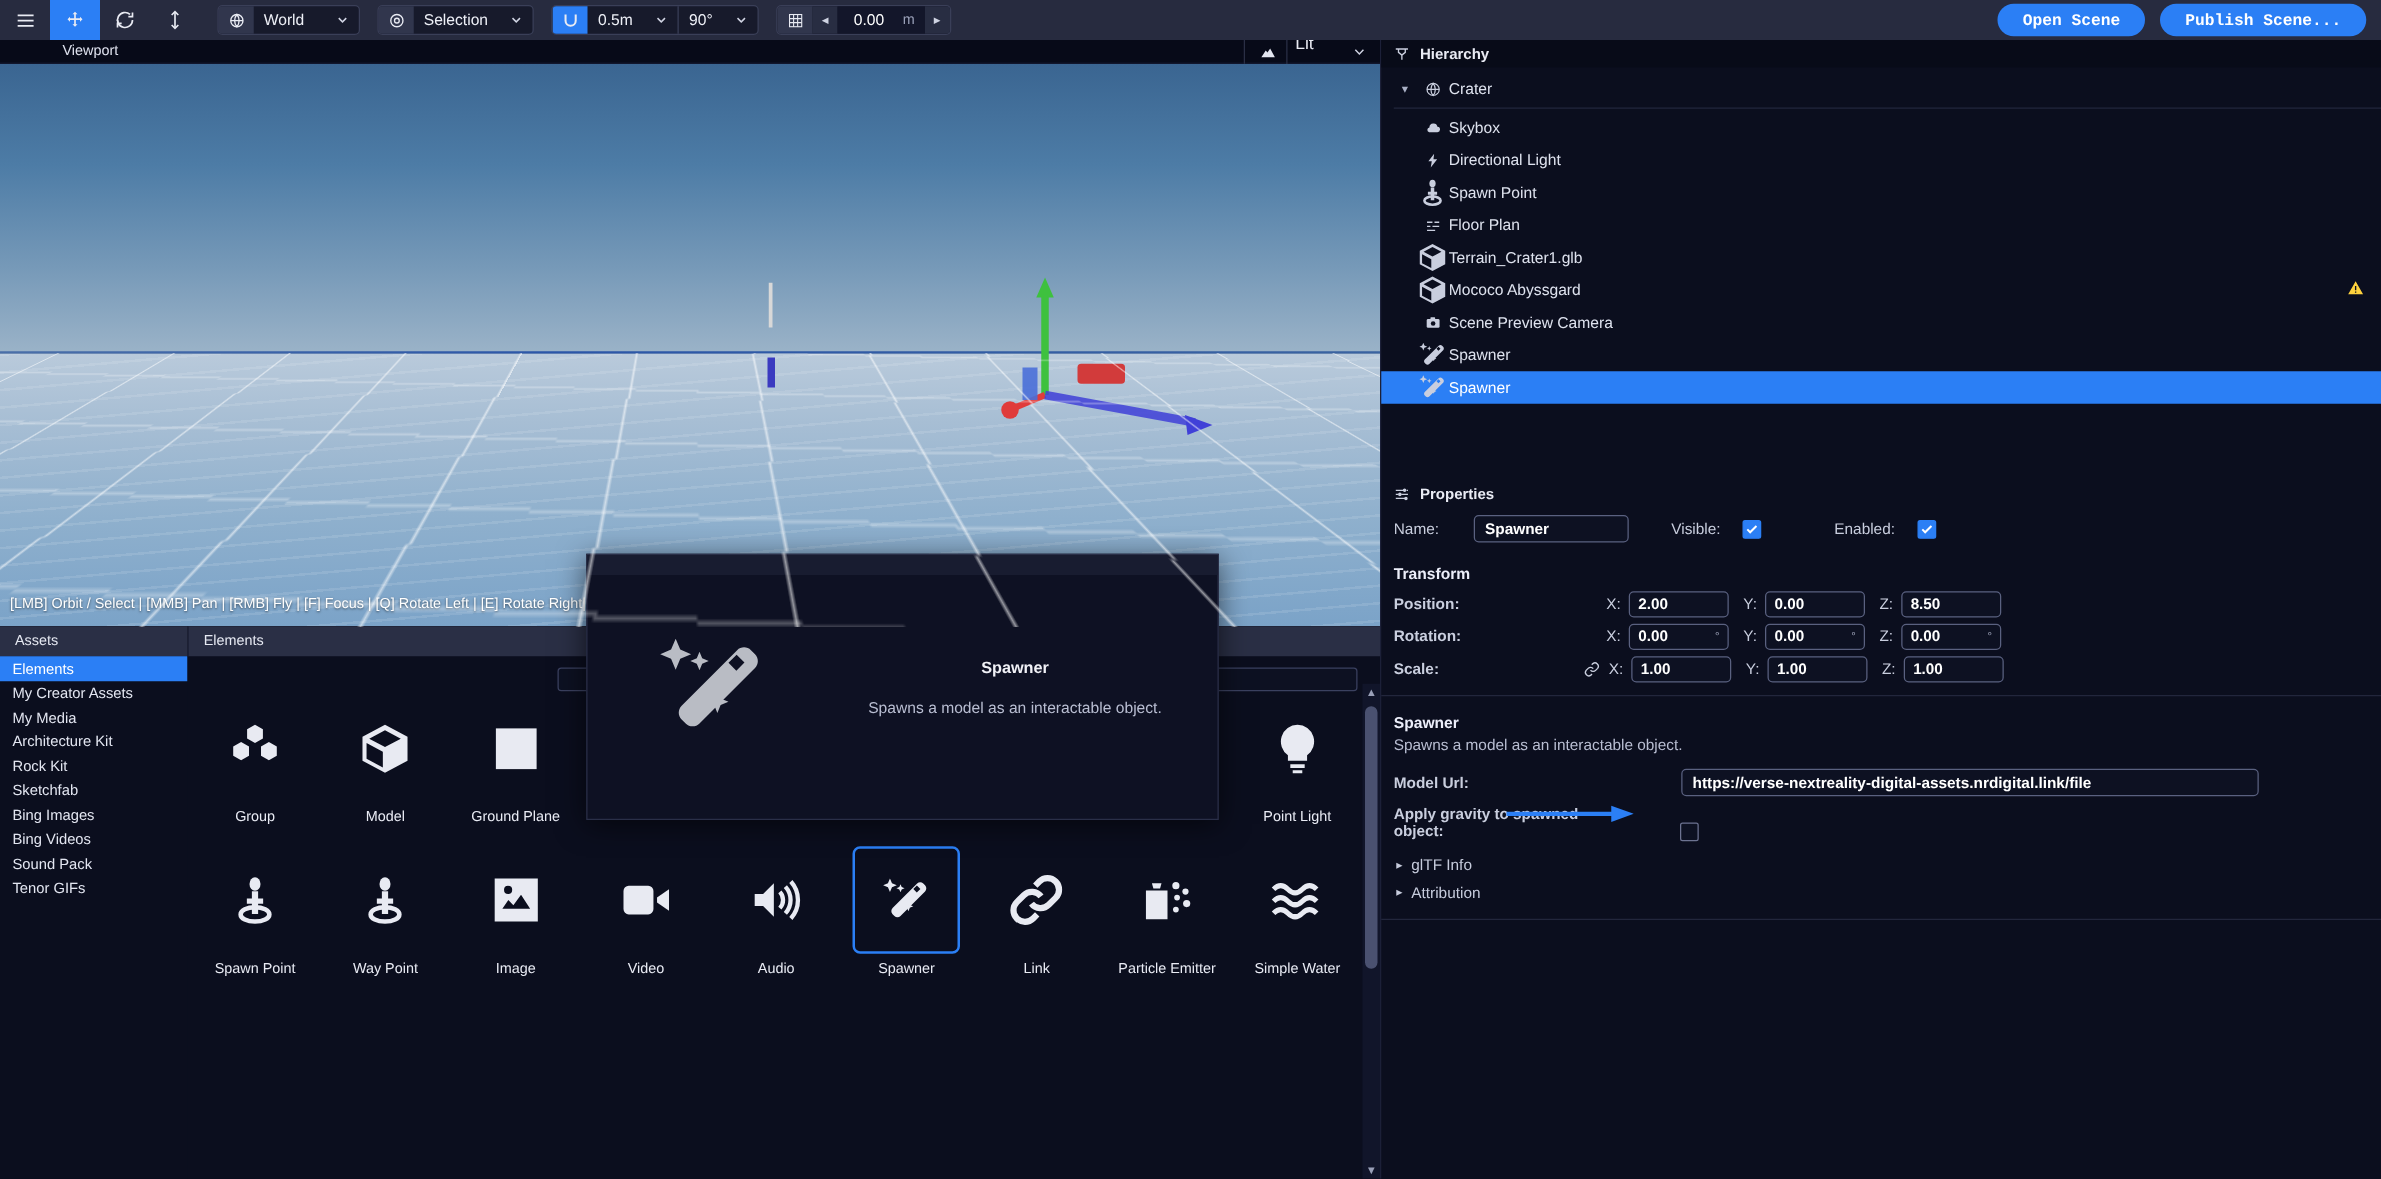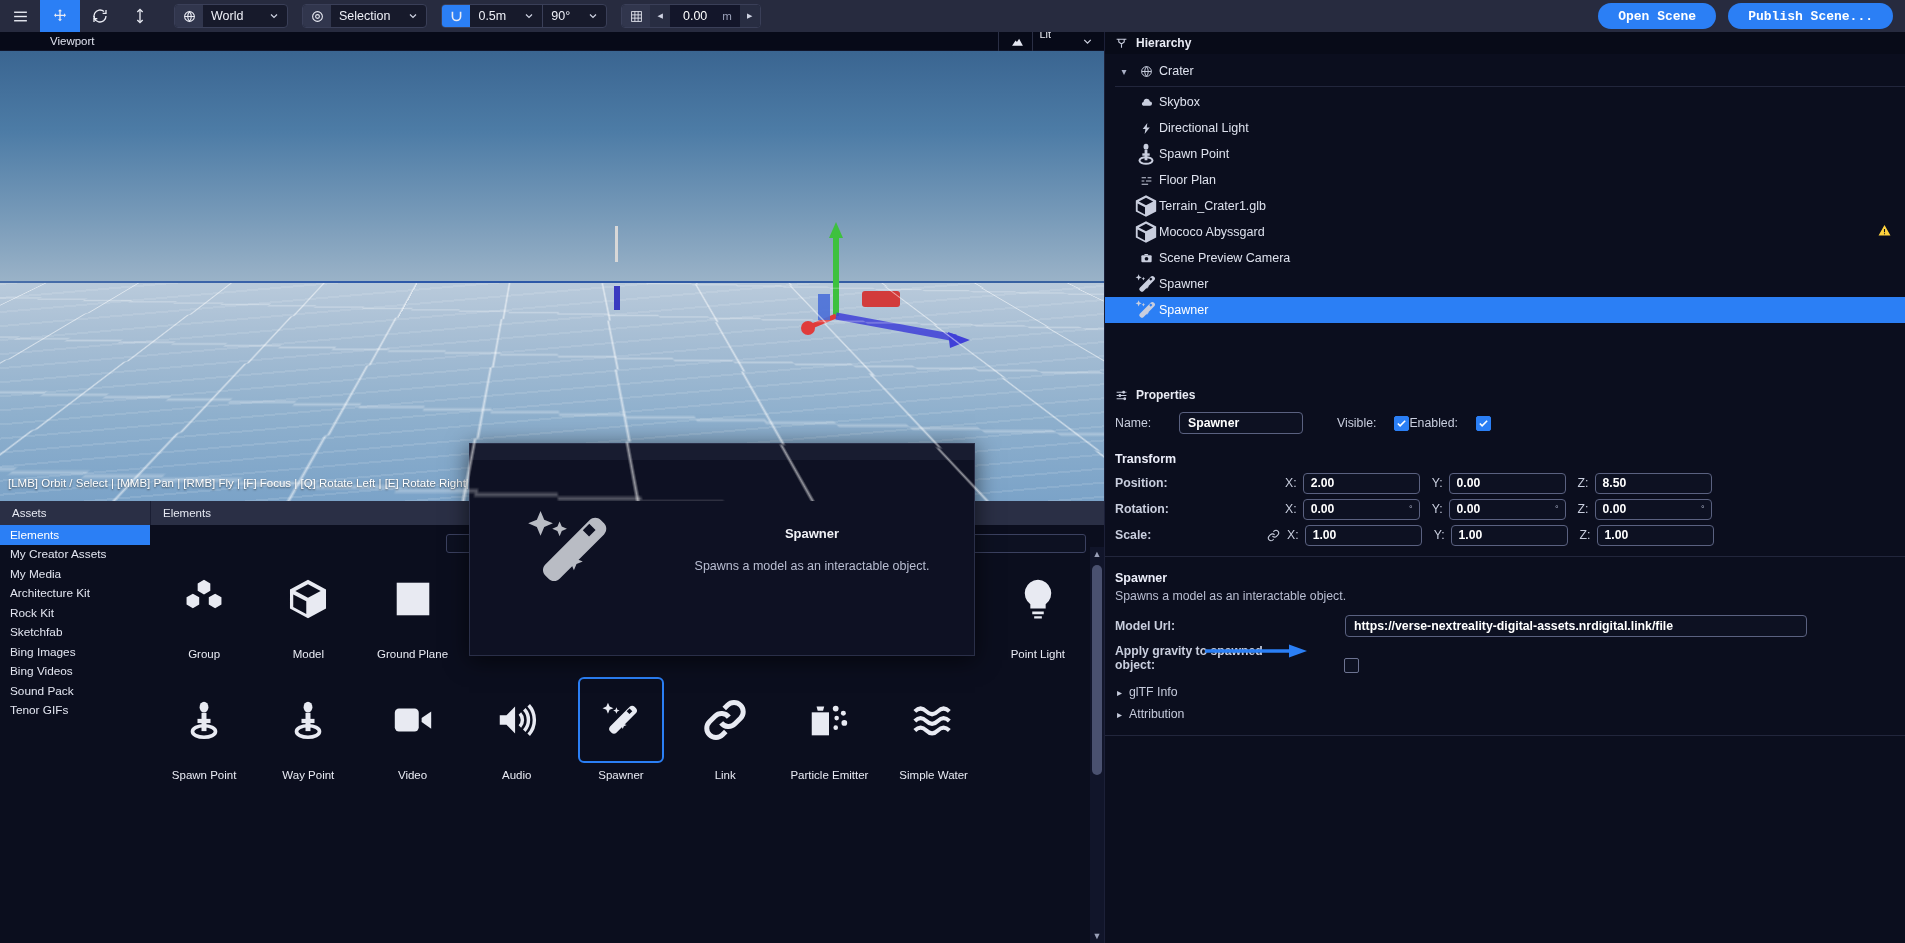--- a/index.html
+++ b/index.html
@@ -70,21 +70,21 @@
     background: #070a18; display: flex; align-items: center;
     border-bottom: 1px solid #10142a;
     padding-left: 40px;
   }
   .vp-title { font-size: 11.5px; color: #dfe2ee; padding-left: 10px; }
   .vp-shading {
     margin-left: auto; display: flex; align-items: center; height: 19px;
     border-left: 1px solid #2a2f45; padding-left: 6px;
   }
   .vp-shading .s-icon { color: #e3e6f0; display: flex; align-items: center; padding: 0 6px; }
-  .vp-shading .s-label { font-size: 11px; color: #e8eaf2; padding: 0 30px 0 6px;
+  .vp-shading .s-label { font-size: 14px; color: #e8eaf2; padding: 0 30px 0 6px;
      border-left: 1px solid #2a2f45; margin-left: 2px; height: 32px; line-height: 19px; }
   .vp-shading .s-caret { color: #cfd3e2; padding-right: 10px; display: flex; align-items: center; }
 
   
   .viewport {
     position: absolute; left: 0; top: 51px; width: 1104px; height: 450px;
     overflow: hidden;
   }
   .sky {
     position: absolute; left: 0; top: 0; width: 100%; height: 232px;
@@ -228,21 +228,21 @@
     background: #0d1122; display: flex; align-items: center; justify-content: center;
     cursor: pointer;
   }
   .checkbox.checked { background: #2b7ff5; border-color: #2b7ff5; }
   .section-title { font-size: 12.5px; font-weight: bold; color: #eceefa; padding: 6px 0 4px 10px; }
   .tf-row { display: flex; align-items: center; height: 26px; padding-left: 10px; }
   .tf-name { width: 170px; font-size: 12.3px; color: #c9cede; font-weight: bold; }
   .axis-lbl { font-size: 12.3px; color: #c9cede; margin-right: 6px; }
   .axis-field {
     position: relative; background: #0d1122; border: 1px solid #5a6180; border-radius: 4px;
-    height: 21px; width: 117px; display: flex; align-items: center; padding: 0 7px;
+    height: 21px; width: 80px; display: flex; align-items: center; padding: 0 7px;
     color: #fff; font-size: 12.2px; font-weight: bold;
   }
   .axis-field .deg { position: absolute; right: 6px; font-size: 9px; color: #aab0c6; font-weight: normal; }
   .sep-line { height: 1px; background: #22263c; margin: 8px 0; }
   .desc-txt { font-size: 12.3px; color: #b9bed2; padding-left: 10px; }
   .collapse-row { display: flex; align-items: center; gap: 7px; padding-left: 12px; height: 22px;
      font-size: 12.3px; color: #c6cbdc; cursor: pointer; }
   .arrow-anno { position: absolute; left: 1205px; top: 644px; width: 102px; height: 14px; }
 </style>
 </head>
@@ -501,20 +501,29 @@
                 <ellipse cx="12" cy="5.3" rx="2.3" ry="2.8" fill="currentColor" stroke="none"></ellipse>
                 <path d="M12 8.3v9.5" stroke-width="2.6"></path>
                 <path d="M8.6 12.5h6.8" stroke-width="2.2"></path>
               </svg>
             </div>
             <div class="lbl">Way Point</div>
           </div>
           <div class="asset-cell">
             <div class="box">
               <svg width="46" height="46" viewBox="0 0 24 24" fill="currentColor">
+                <path d="M3 3h18v18H3zm3.2 12.6h11.6L14 9.8l-3.2 4.4-2.1-2.2z"></path>
+                <circle cx="8.6" cy="7.8" r="1.7" fill="#0b0e1e"></circle>
+              </svg>
+            </div>
+            <div class="lbl">Image</div>
+          </div>
+          <div class="asset-cell">
+            <div class="box">
+              <svg width="46" height="46" viewBox="0 0 24 24" fill="currentColor">
                 <rect x="2.5" y="6" width="12.5" height="12" rx="2.2"></rect>
                 <path d="M16.5 11l5-3.5v9l-5-3.5z"></path>
               </svg>
             </div>
             <div class="lbl">Video</div>
           </div>
           <div class="asset-cell">
             <div class="box">
               <svg width="46" height="46" viewBox="0 0 24 24" fill="currentColor">
                 <path d="M3 9.5v5h3.5L11 19V5L6.5 9.5z"></path>
@@ -722,21 +731,21 @@
 
       <div class="prow" style="gap:0">
         <span class="plabel" style="width:64px">Name:</span>
         <span class="field" style="width:124px">Spawner</span>
         <span class="plabel" style="margin-left:34px">Visible:</span>
         <span class="checkbox checked" style="margin-left:18px">
           <svg width="11" height="11" viewBox="0 0 24 24" fill="none" stroke="#fff" stroke-width="3.5">
               <polyline points="20 6 9 17 4 12"></polyline>
             </svg>
         </span>
-        <span class="plabel" style="">Enabled:</span>
+        <span class="plabel" style="margin-left:58px">Enabled:</span>
         <span class="checkbox checked" style="margin-left:18px">
           <svg width="11" height="11" viewBox="0 0 24 24" fill="none" stroke="#fff" stroke-width="3.5">
               <polyline points="20 6 9 17 4 12"></polyline>
             </svg>
         </span>
       </div>
 
       <div class="section-title" style="margin-top:8px">Transform</div>
 
       <div class="tf-row">

